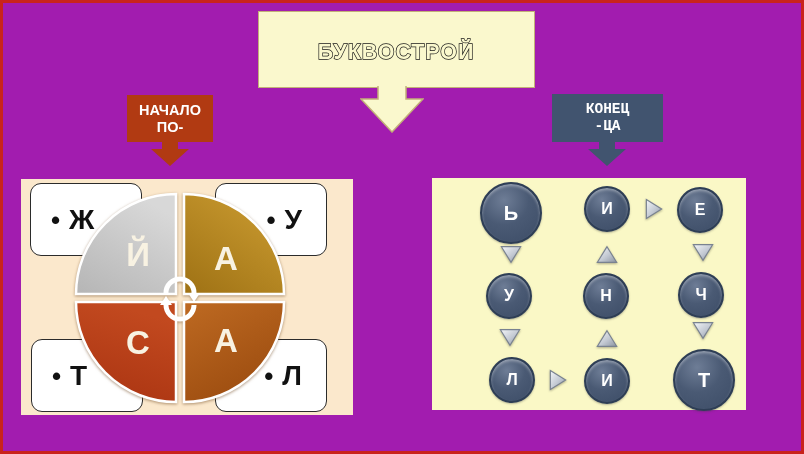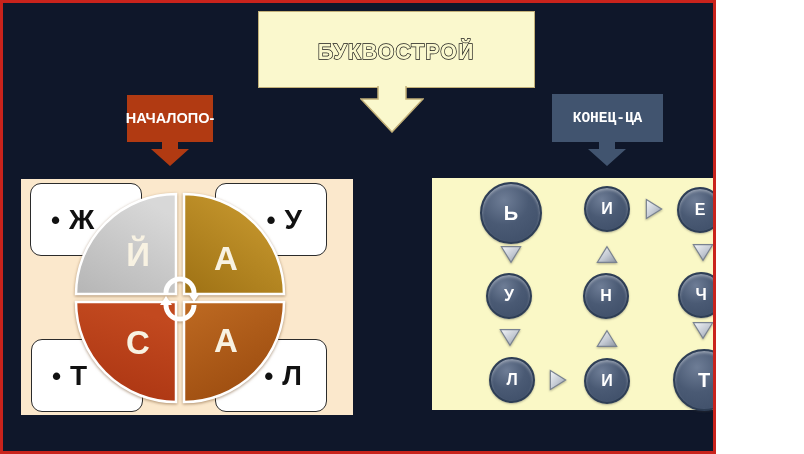--- a/index.html
+++ b/index.html
@@ -1,30 +1,30 @@
 <!DOCTYPE html>
 <html><head>
 <meta charset="utf-8">
 <style>
   html,body { margin:0; padding:0; background:#fff; }
   .slide {
-    position:relative; width:716px; height:454px; box-sizing:border-box;
-    border:3px solid #C9231C; background:#0f172a; overflow:hidden;
+    position:relative; width:804px; height:454px; box-sizing:border-box;
+    border:3px solid #C9231C; background:#a21caf; overflow:hidden;
     font-family:"Liberation Sans", sans-serif;
   }
   
   .title-box {
     position:absolute; left:255px; top:8px; width:277px; height:77px;
     background:#FAF8CD; border:1.5px solid #C2B078; box-sizing:border-box;
   }
   .title-box svg { width:100%; height:100%; display:block; }
   .title-arrow { position:absolute; left:357px; top:83px; width:64px; height:47px; }
   
   .section-label {
-    position:absolute; display:flex; flex-direction:row; align-items:center; justify-content:center;
+    position:absolute; display:flex; flex-direction:column; align-items:center; justify-content:center;
     color:#FFFFFF; font-weight:bold; font-size:14.5px; line-height:17px; text-align:center;
   }
   .section-label.red  { left:124px; top:92px; width:86px;  height:47px; background:#B13A12; }
   .section-label.navy { left:549px; top:91px; width:111px; height:48px; background:#41546F;font-family:Liberation Mono, monospace; }
   .small-arrow { position:absolute; width:38px; height:26px; }
   .small-arrow.red-a  { left:148px; top:138px; }
   .small-arrow.navy-a { left:585px; top:138px; }
   
   .left-panel { position:absolute; left:18px; top:176px; width:332px; height:236px; background:#FBE8CC; }
   .card {

